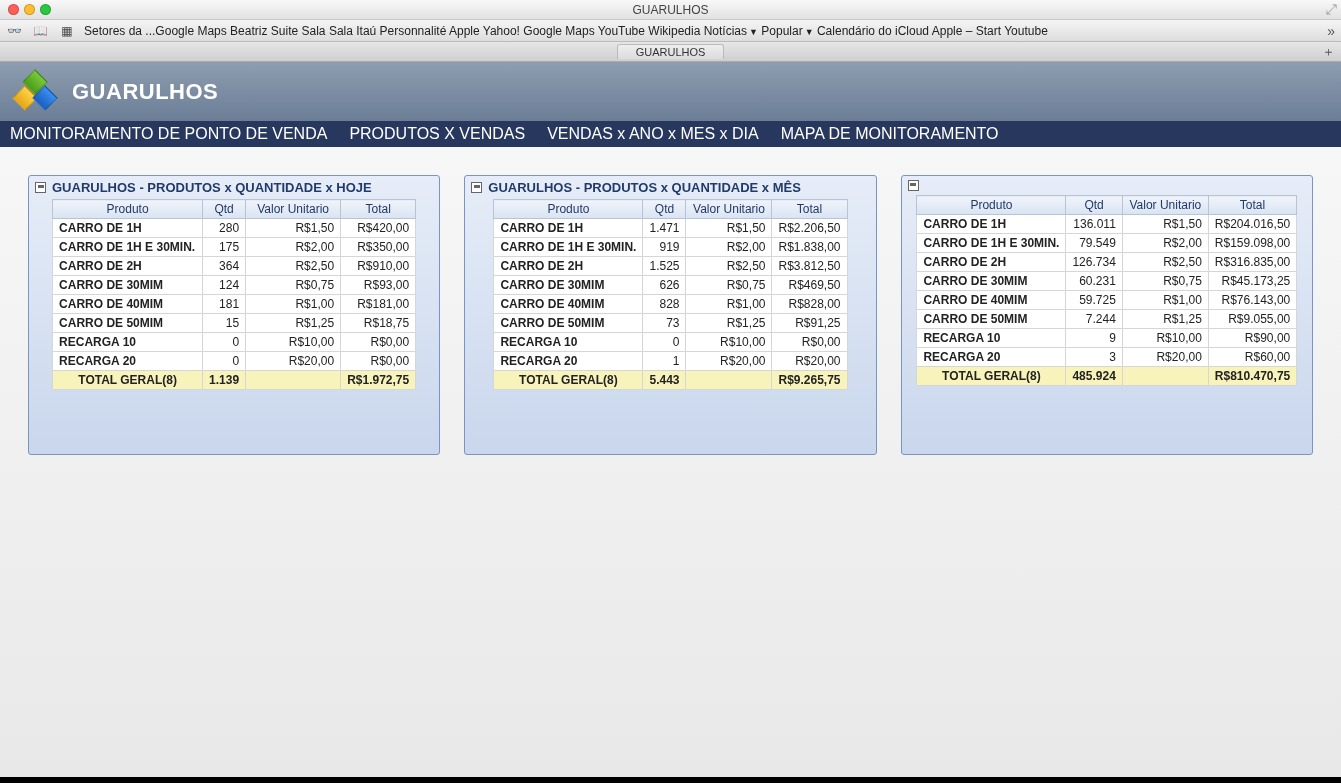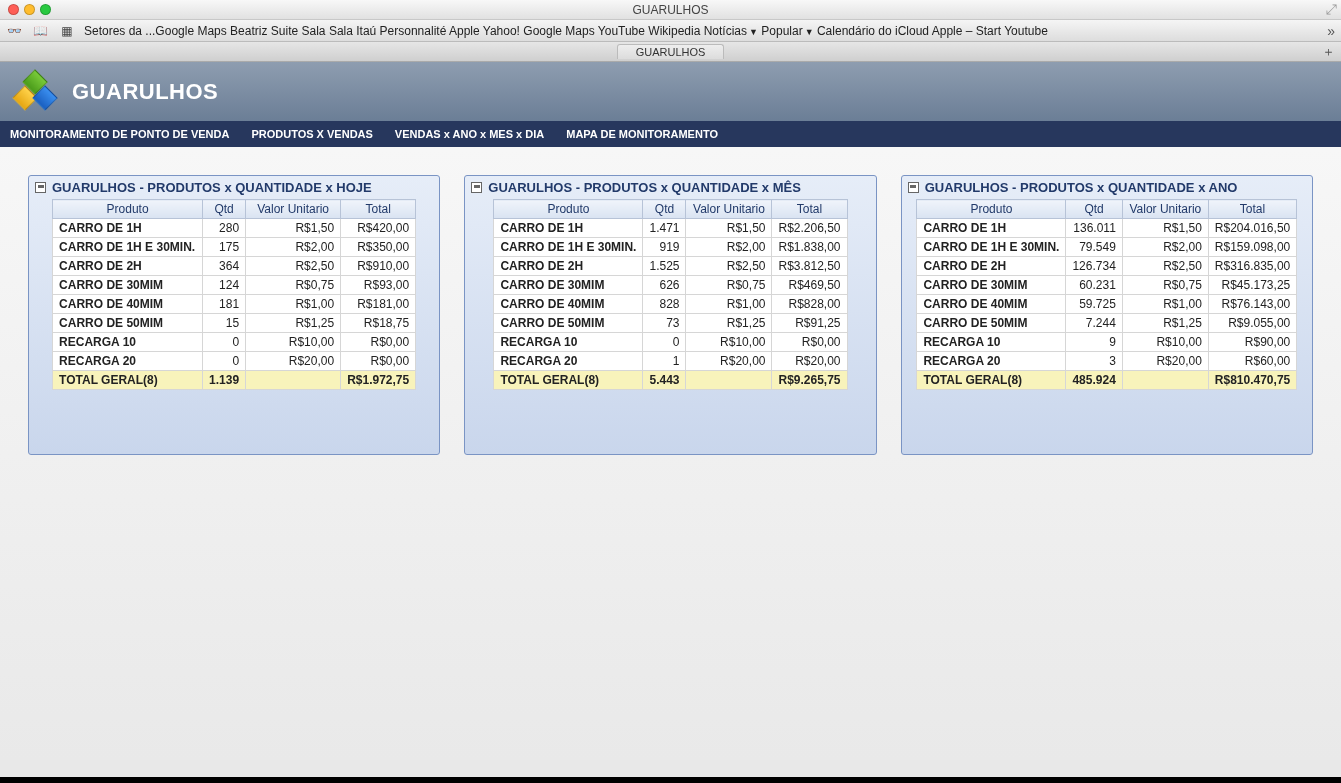--- a/index.html
+++ b/index.html
@@ -31,36 +31,36 @@
 .app-header { background: linear-gradient(#8e9db0, #6b7e96); height: 59px; display: flex; align-items: center; padding-left: 14px; gap: 16px; }
 .app-header .logo { width: 42px; height: 42px; position: relative; }
 .cube { width: 18px; height: 18px; position: absolute; transform: rotate(45deg); border: 1px solid rgba(0,0,0,0.2); }
 .cube.g { background: linear-gradient(#7acb3a,#4a9b1a); top: 2px; left: 12px; }
 .cube.y { background: linear-gradient(#ffd34a,#e6a612); top: 18px; left: 2px; }
 .cube.b { background: linear-gradient(#3a8ff0,#1a5fc0); top: 18px; left: 22px; }
 .app-title { color: #fff; font-size: 22px; font-weight: bold; letter-spacing: 0.5px; }
 
 
 .navbar { background: #27375d; height: 26px; display: flex; align-items: center; gap: 22px; padding-left: 10px; }
-.nav-item { color: #fff; font-size: 11px; font-weight: bold; cursor: pointer; }
+.nav-item { color: #fff; font-size: 16px; font-weight: normal; cursor: pointer; }
 
 
 .content { background: linear-gradient(#f7f7f7,#e9e9e9); height: 613px; padding: 28px; display: flex; gap: 24px; align-items: flex-start; }
 .panel { width: 435px; height: 280px; background: linear-gradient(#e6edf8,#c9d6ec); border: 1px solid #7a94c4; border-radius: 3px; padding: 4px 6px; }
 .panel-header { display: flex; align-items: center; gap: 6px; color: #223a6a; font-weight: bold; font-size: 13px; margin-bottom: 4px; }
 .minimize-box { width: 11px; height: 11px; background: #fff; border: 1px solid #666; position: relative; display: inline-block; }
 .minimize-box::before { content: ""; position: absolute; top: 1.5px; left: 1.5px; right: 1.5px; height: 3px; background: #666; }
 
 .data-table { border-collapse: collapse; background: #fff; font-size: 12px; margin: 0 auto; }
 .data-table th { background: linear-gradient(#f0f4fb,#d9e3f2); border: 1px solid #b7c3d7; padding: 2px 4px; color: #223a6a; font-weight: normal; text-align: center; }
 .data-table td { border: 1px solid #d6d6d6; padding: 2px 6px; color: #222; white-space: nowrap; }
 .data-table tr.total td { background: #f8f3bb; font-weight: bold; }
 .num { text-align: right; }
 .txt { text-align: left; font-weight: bold; }
-.ctr { text-align: left; }
+.ctr { text-align: center; }
 
 .bottom-edge { position: fixed; bottom: 0; left: 0; right: 0; height: 6px; background: #000; }
 </style>
 </head>
 <body>
 
 <div class="titlebar">
   <div class="traffic-lights">
     <div class="tl close"></div>
     <div class="tl min"></div>
@@ -240,21 +240,20 @@
             <td class="num">5.443</td>
             <td class="num"></td>
             <td class="num">R$9.265,75</td>
           </tr>
         </tbody>
       </table>
     </div>
     <div class="panel">
       <div class="panel-header">
         <span class="minimize-box"></span>
-        <span>GUARULHOS - PRODUTOS x QUANTIDADE x ANO</span>
       </div>
       <table class="data-table">
         <thead>
           <tr>
             <th style="width: 140px;">Produto</th>
             <th style="width: 52px;">Qtd</th>
             <th style="width: 86px;">Valor Unitario</th>
             <th style="width: 84px;">Total</th>
           </tr>
         </thead>

